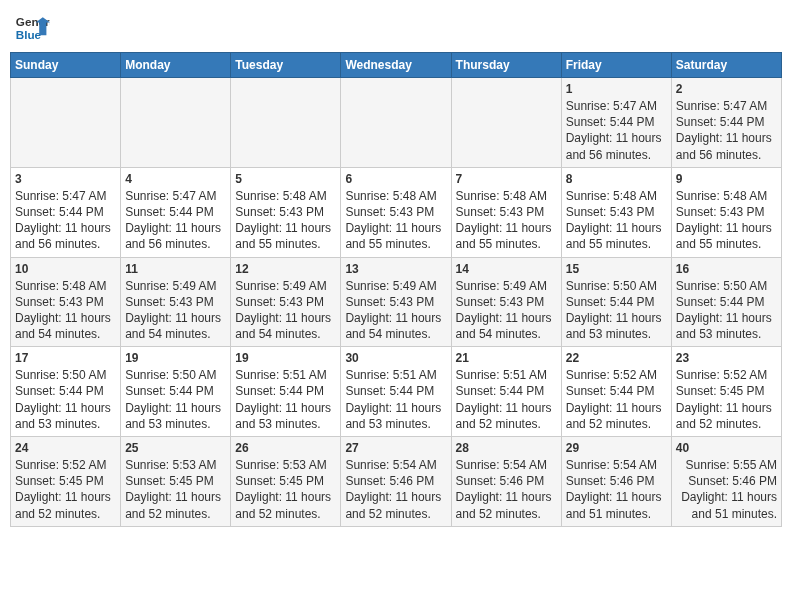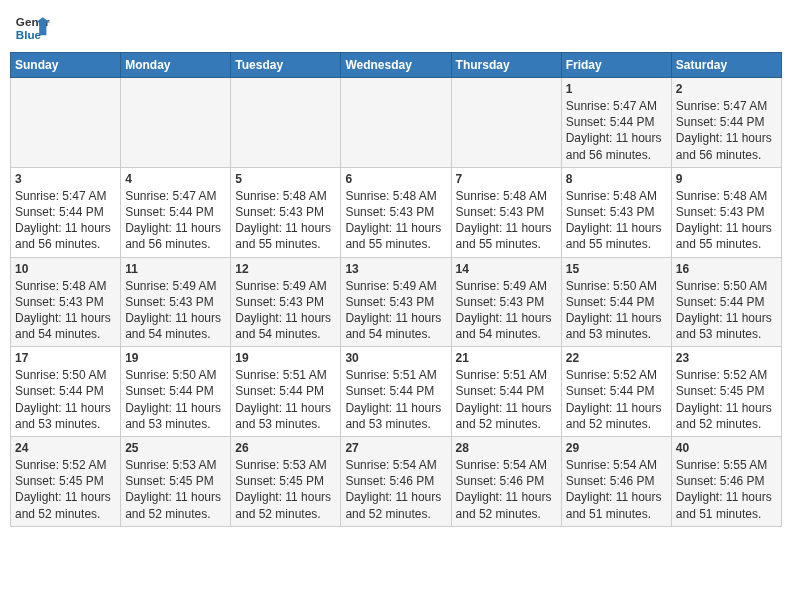--- a/index.html
+++ b/index.html
@@ -301,19 +301,19 @@
 Daylight: 11 hours and 52 minutes.</div>
         </td>
         <td>
           <span class="day-num">29</span>
           <div class="day-info" style="white-space: pre-line;">Sunrise: 5:54 AM
 Sunset: 5:46 PM
 Daylight: 11 hours and 51 minutes.</div>
         </td>
         <td>
           <span class="day-num">40</span>
-          <div class="day-info" style="white-space: pre-line;">Sunrise: 5:55 AM
+          <div class="day-info" style="white-space: pre-line; text-align: right;">Sunrise: 5:55 AM
 Sunset: 5:46 PM
 Daylight: 11 hours and 51 minutes.</div>
         </td>
       </tr>
     </tbody>
 </table>
 
 </body></html>

